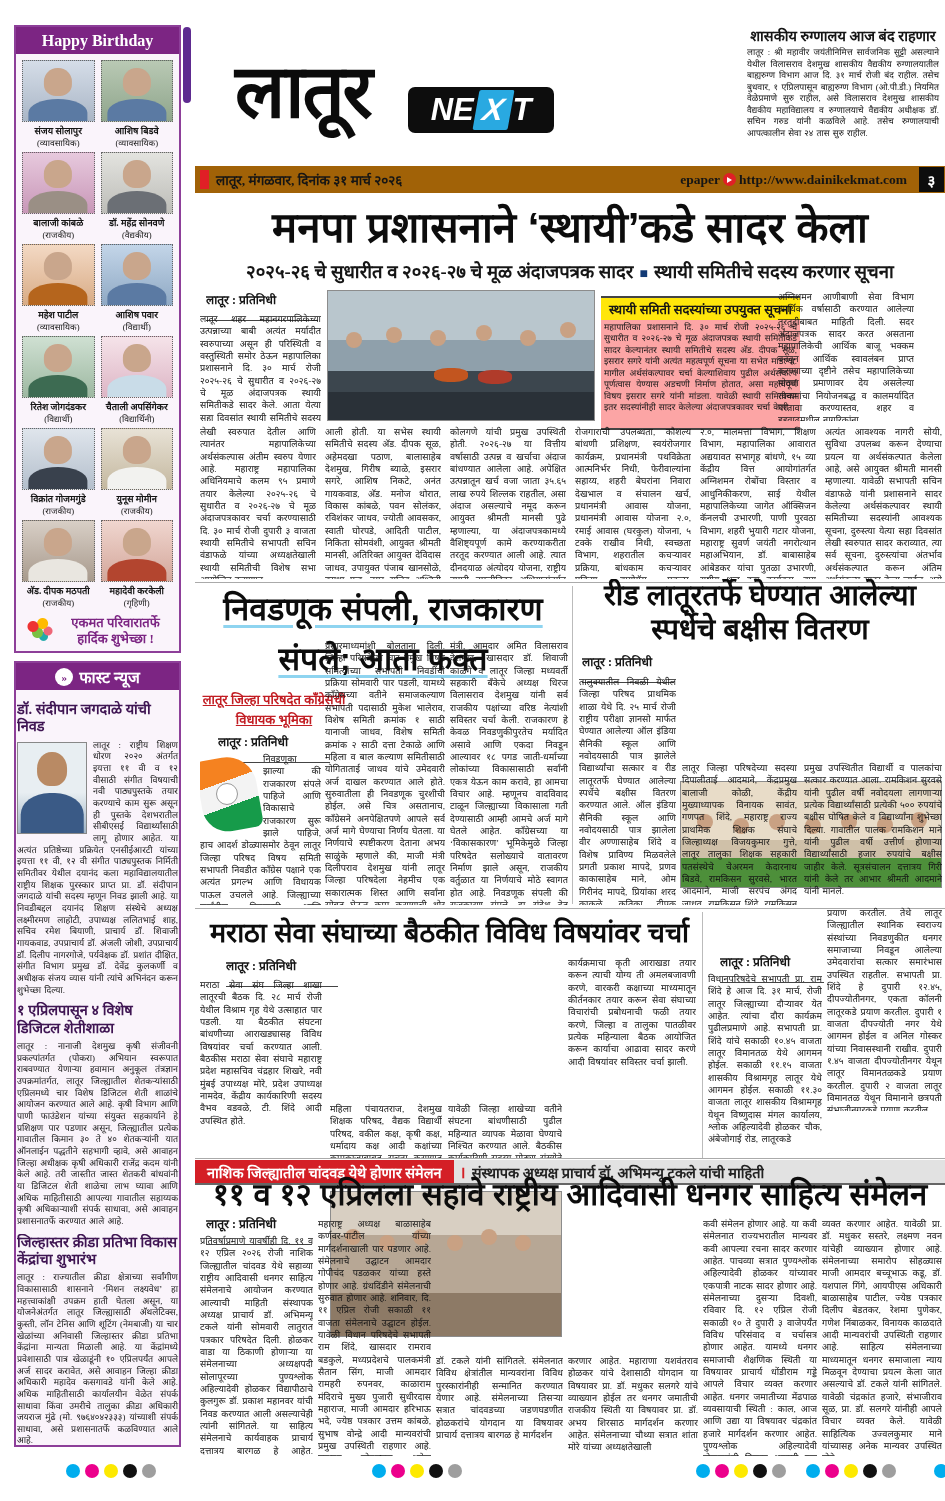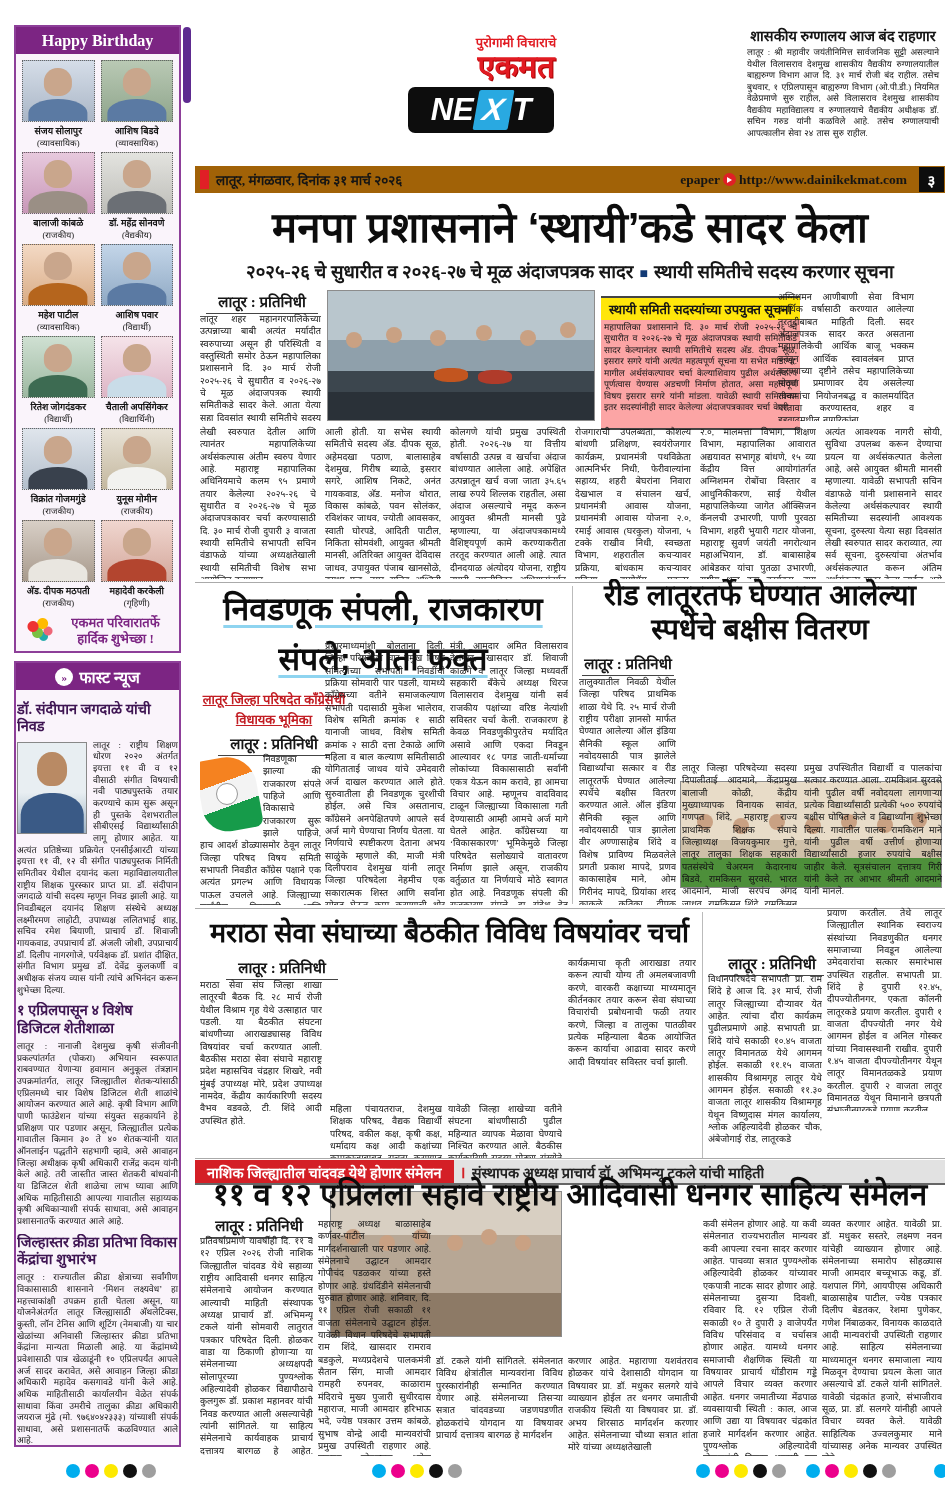--- a/index.html
+++ b/index.html
@@ -1,21 +1,21 @@
 <!DOCTYPE html>
 <html><head>
 <meta charset="utf-8">
 <style>
   *{margin:0;padding:0;box-sizing:border-box}
   html,body{background:#fff}
   body{font-family:"Liberation Serif",serif;color:#151515}
   .page{position:relative;width:945px;height:1501px;background:#fff;overflow:hidden;margin:0 auto}
   .abs{position:absolute}
   .just{text-align:justify;overflow:hidden;font-size:9.2px;line-height:1.34;word-spacing:1px}
-  .byline{font-weight:bold;font-size:15px;text-align:center;border-bottom:1px solid #444;padding-bottom:2px;overflow:hidden;white-space:nowrap}
+  .byline{font-weight:bold;font-size:12px;text-align:left;border-bottom:1px solid #444;padding-bottom:12px;overflow:hidden;white-space:nowrap}
   .rule-h{background:#aaa;height:1px}
   .rule-v{background:#bbb;width:1px}
 
   
   .sidebar{left:14px;top:25px;width:167px}
   .panel{border:2px solid #8d3f99;background:#faf4fb}
   .panel-head{height:27px;background:#7c2583;color:#fff;display:flex;align-items:center;justify-content:center;gap:6px;font-weight:bold;font-size:16px;overflow:hidden}
   .bday{height:628px;overflow:hidden}
   .bday-grid{display:grid;grid-template-columns:1fr 1fr;gap:3px 6px;padding:6px 6px 2px}
   .bd-cell{text-align:center;overflow:hidden}
@@ -254,24 +254,21 @@
         <div class="fn-title">१ एप्रिलपासून ४ विशेष डिजिटल शेतीशाळा</div>
         <div class="fn-text">लातूर : नानाजी देशमुख कृषी संजीवनी प्रकल्पांतर्गत (पोकरा) अभियान स्वरूपात राबवण्यात येणाऱ्या हवामान अनुकूल तंत्रज्ञान उपक्रमांतर्गत, लातूर जिल्ह्यातील शेतकऱ्यांसाठी एप्रिलमध्ये चार विशेष डिजिटल शेती शाळांचे आयोजन करण्यात आले आहे. कृषी विभाग आणि पाणी फाउंडेशन यांच्या संयुक्त सहकार्याने हे प्रशिक्षण पार पडणार असून, जिल्ह्यातील प्रत्येक गावातील किमान ३० ते ४० शेतकऱ्यांनी यात ऑनलाईन पद्धतीने सहभागी व्हावे, असे आवाहन जिल्हा अधीक्षक कृषी अधिकारी राजेंद्र कदम यांनी केले आहे. तरी जास्तीत जास्त शेतकरी बांधवांनी या डिजिटल शेती शाळेचा लाभ घ्यावा आणि अधिक माहितीसाठी आपल्या गावातील सहाय्यक कृषी अधिकाऱ्याशी संपर्क साधावा, असे आवाहन प्रशासनातर्फे करण्यात आले आहे.</div>
         <div class="fn-title">जिल्हास्तर क्रीडा प्रतिभा विकास केंद्रांचा शुभारंभ</div>
         <div class="fn-text">लातूर : राज्यातील क्रीडा क्षेत्राच्या सर्वांगीण विकासासाठी शासनाने ‘मिशन लक्ष्यवेध’ हा महत्त्वाकांक्षी उपक्रम हाती घेतला असून, या योजनेअंतर्गत लातूर जिल्ह्यासाठी अ‍ॅथलेटिक्स, कुस्ती, लॉन टेनिस आणि शूटिंग (नेमबाजी) या चार खेळांच्या अनिवासी जिल्हास्तर क्रीडा प्रतिभा केंद्रांना मान्यता मिळाली आहे. या केंद्रांमध्ये प्रवेशासाठी पात्र खेळाडूंनी १० एप्रिलपर्यंत आपले अर्ज सादर करावेत, असे आवाहन जिल्हा क्रीडा अधिकारी महादेव कसगावडे यांनी केले आहे. अधिक माहितीसाठी कार्यालयीन वेळेत संपर्क साधावा किंवा उमरीचे तालुका क्रीडा अधिकारी जयराज मुंढे (मो. ९७६४०४२३३३) यांच्याशी संपर्क साधावा, असे प्रशासनातर्फे कळविण्यात आले आहे.</div>
 
       </div>
     </div>
   </div>
 
   <div class="abs purple-tab"></div>
-  <div class="abs tagline">
-    <div class="tagline-top">पुरोगामी विचाराचे</div>
-    <div class="tagline-brand">एकमत</div>
-  </div>
+  <div class="abs mast-title">लातूर</div>
   <div class="next-logo">
     <span>NE</span>
       <span class="next-x">X</span>
       <span>T</span>
   </div>
 
   <div class="abs hospital">
     <div class="hospital-title">शासकीय रुग्णालय आज बंद राहणार</div>
     <div class="hospital-body">लातूर : श्री महावीर जयंतीनिमित्त सार्वजनिक सुट्टी असल्याने येथील विलासराव देशमुख शासकीय वैद्यकीय रुग्णालयातील बाह्यरुग्ण विभाग आज दि. ३१ मार्च रोजी बंद राहील. तसेच बुधवार, १ एप्रिलपासून बाह्यरुग्ण विभाग (ओ.पी.डी.) नियमित वेळेप्रमाणे सुरु राहील, असे विलासराव देशमुख शासकीय वैद्यकीय महाविद्यालय व रुग्णालयाचे वैद्यकीय अधीक्षक डॉ. सचिन गरुड यांनी कळविले आहे. तसेच रुग्णालयाची आपत्कालीन सेवा २४ तास सुरु राहील.</div>
   </div>

